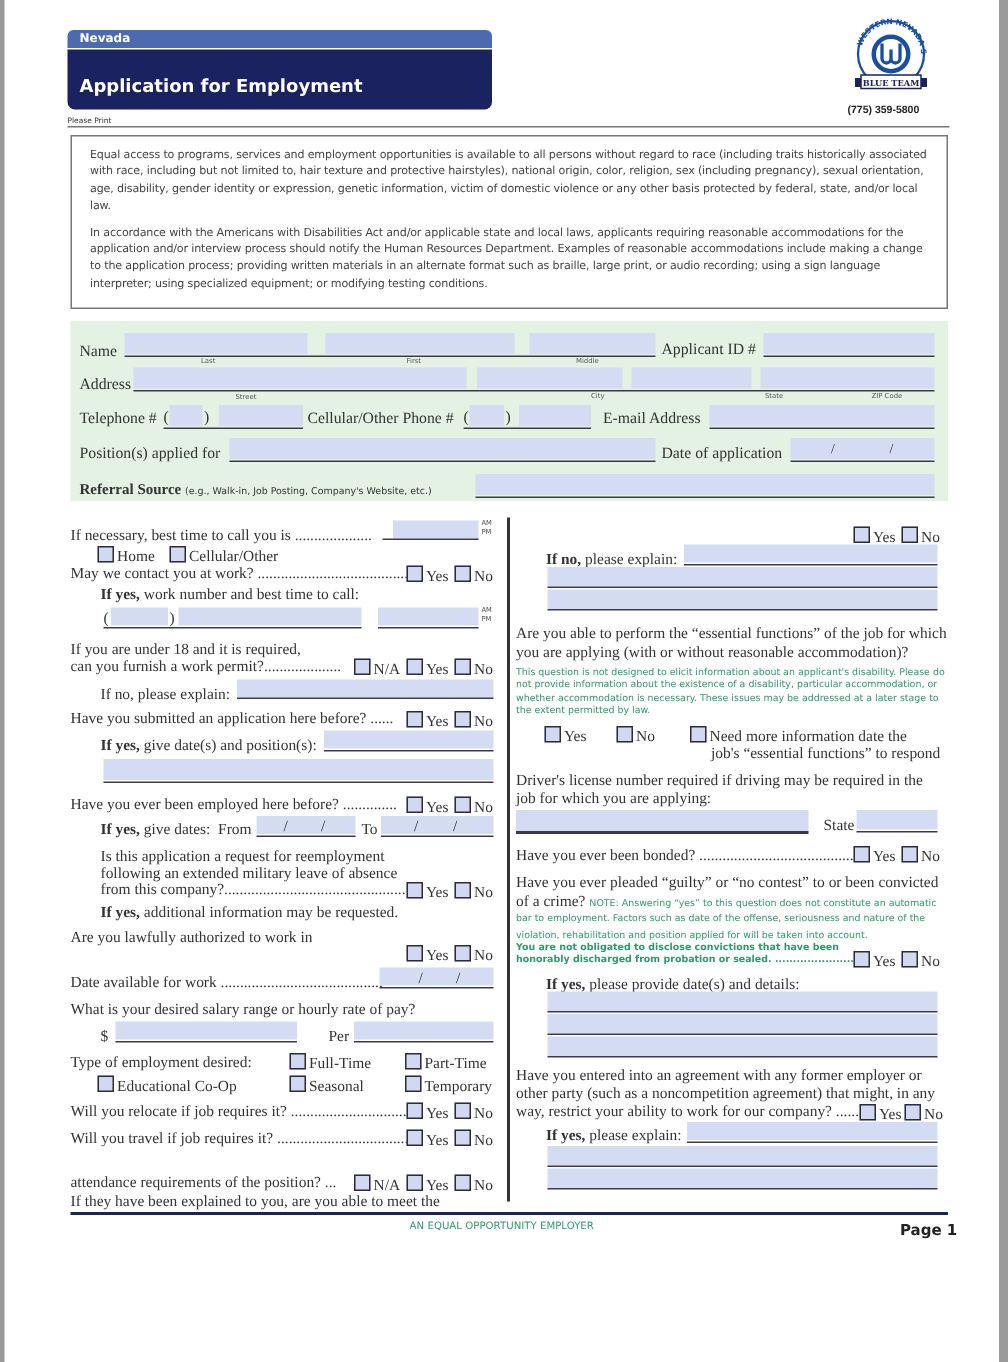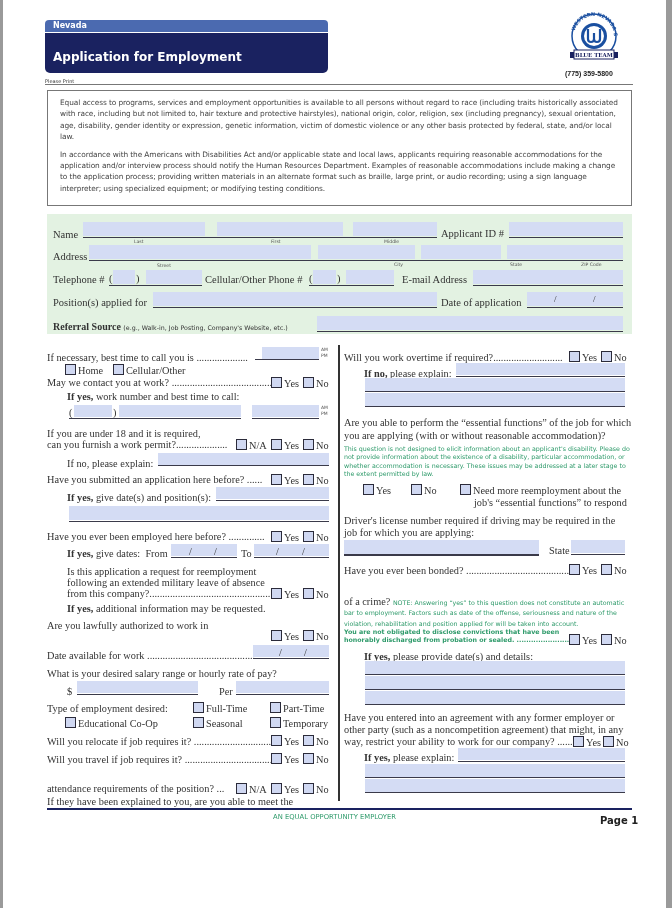--- a/index.html
+++ b/index.html
@@ -209,51 +209,51 @@
   <div class="abs q" style="left:44px;top:754px;">Will you travel if job requires it? ...................................</div>
   <div class="abs q" style="left:268px;top:753px;"><span class="chk"></span><span>Yes</span></div>
   <div class="abs q" style="left:300px;top:753px;"><span class="chk"></span><span>No</span></div>
 
   <div class="abs q" style="left:44px;top:772px;margin-top:24px;">If they have been explained to you, are you able to meet the</div>
   <div class="abs q" style="left:44px;top:783px;">attendance requirements of the position? ...</div>
   <div class="abs q" style="left:233px;top:783px;"><span class="chk"></span><span>N/A</span></div>
   <div class="abs q" style="left:268px;top:783px;"><span class="chk"></span><span>Yes</span></div>
   <div class="abs q" style="left:300px;top:783px;"><span class="chk"></span><span>No</span></div>
 
-  <div class="abs q" style="left:341px;top:352px;">Will you work overtime if required?...........................</div>
   <div class="abs q" style="left:566px;top:351px;"><span class="chk"></span><span>Yes</span></div>
   <div class="abs q" style="left:598px;top:351px;"><span class="chk"></span><span>No</span></div>
   <div class="abs q" style="left:361px;top:368px;"><b>If no,</b> <span>please explain:</span></div>
   <div class="abs fld" style="left:453px;top:363px;width:169px;height:12px;"></div>
   <div class="abs line" style="left:453px;top:376px;width:169px;"></div>
   <div class="abs fld" style="left:362px;top:378px;width:260px;height:13px;"></div>
   <div class="abs line" style="left:362px;top:391px;width:260px;"></div>
   <div class="abs fld" style="left:362px;top:393px;width:260px;height:13px;"></div>
   <div class="abs line" style="left:362px;top:406px;width:260px;"></div>
 
   <div class="abs q" style="left:341px;top:417px;">Are you able to perform the “essential functions” of the job for which</div>
   <div class="abs q" style="left:341px;top:430px;">you are applying (with or without reasonable accommodation)?</div>
   <div class="abs note" style="left:341px;top:445px;width:286px;">This question is not designed to elicit information about an applicant's disability. Please do not provide information about the existence of a disability, particular accommodation, or whether accommodation is necessary. These issues may be addressed at a later stage to the extent permitted by law.</div>
   <div class="abs q" style="left:360px;top:484px;"><span class="chk"></span><span>Yes</span></div>
   <div class="abs q" style="left:408px;top:484px;"><span class="chk"></span><span>No</span></div>
-  <div class="abs q" style="left:457px;top:484px;"><span class="chk"></span><span>Need more reemployment about the</span></div>
+  <div class="abs q" style="left:457px;top:484px;"><span class="chk"></span><span>Need more information date the</span></div>
   <div class="abs q" style="left:471px;top:497px;">job's “essential functions” to respond</div>
 
   <div class="abs q" style="left:341px;top:515px;">Driver's license number required if driving may be required in the</div>
   <div class="abs q" style="left:341px;top:527px;">job for which you are applying:</div>
   <div class="abs fld" style="left:341px;top:540px;width:195px;height:14px;"></div>
   <div class="abs line" style="left:341px;top:554px;width:195px;height:2px;"></div>
   <div class="abs q" style="left:546px;top:545px;">State</div>
   <div class="abs fld" style="left:568px;top:540px;width:54px;height:13px;"></div>
   <div class="abs line" style="left:568px;top:554px;width:54px;"></div>
 
   <div class="abs q" style="left:341px;top:565px;">Have you ever been bonded? .........................................</div>
   <div class="abs q" style="left:566px;top:564px;"><span class="chk"></span><span>Yes</span></div>
   <div class="abs q" style="left:598px;top:564px;"><span class="chk"></span><span>No</span></div>
 
+  <div class="abs q" style="left:341px;top:583px;">Have you ever pleaded “guilty” or “no contest” to or been convicted</div>
   <div class="abs q" style="left:341px;top:597px;white-space:normal;width:286px;line-height:9px;"><span>of a crime?</span> <span class="note">NOTE: Answering “yes” to this question does not constitute an automatic bar to employment. Factors such as date of the offense, seriousness and nature of the violation, rehabilitation and position applied for will be taken into account.</span></div>
   <div class="abs note" style="left:341px;top:628px;font-weight:bold;">You are not obligated to disclose convictions that have been</div>
   <div class="abs note" style="left:341px;top:636px;font-weight:bold;">honorably discharged from probation or sealed. ......................</div>
   <div class="abs q" style="left:566px;top:634px;"><span class="chk"></span><span>Yes</span></div>
   <div class="abs q" style="left:598px;top:634px;"><span class="chk"></span><span>No</span></div>
   <div class="abs q" style="left:361px;top:651px;"><b>If yes,</b> <span>please provide date(s) and details:</span></div>
   <div class="abs fld" style="left:362px;top:661px;width:260px;height:13px;"></div>
   <div class="abs line" style="left:362px;top:674px;width:260px;"></div>
   <div class="abs fld" style="left:362px;top:676px;width:260px;height:13px;"></div>
   <div class="abs line" style="left:362px;top:689px;width:260px;"></div>

